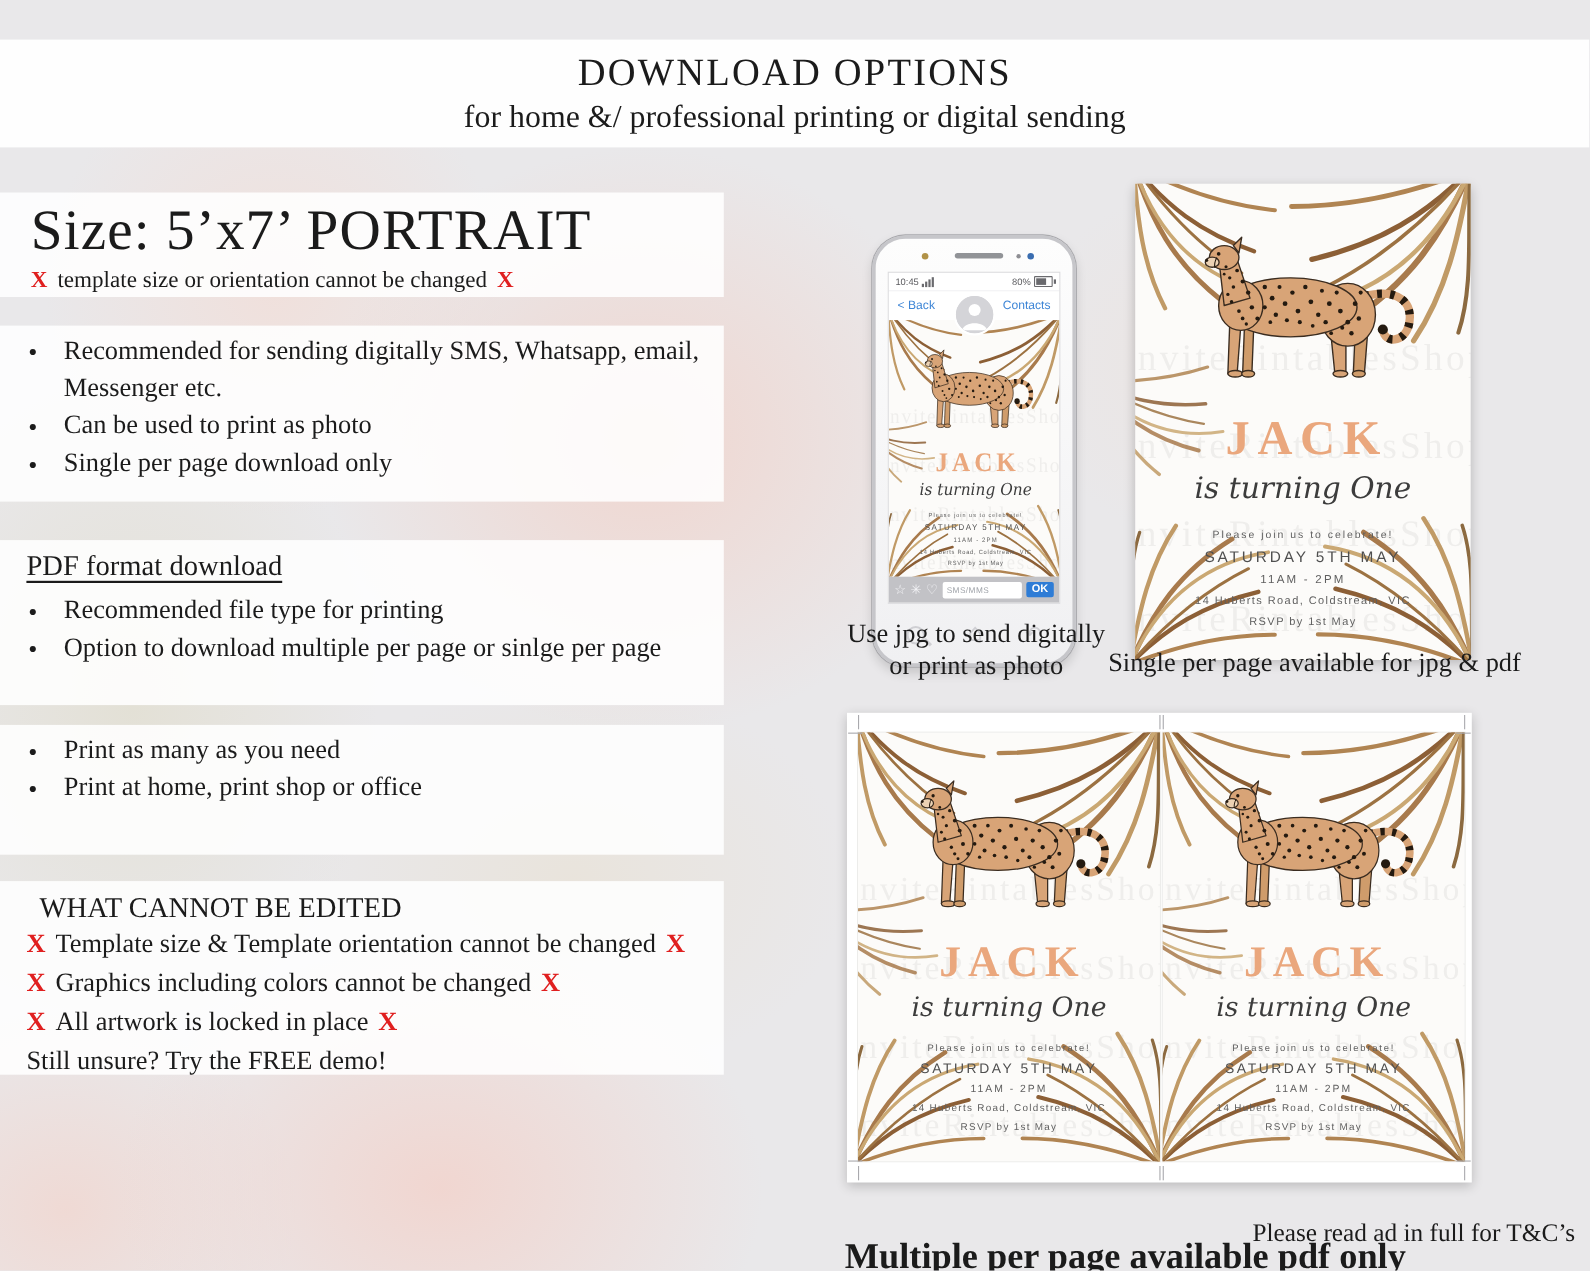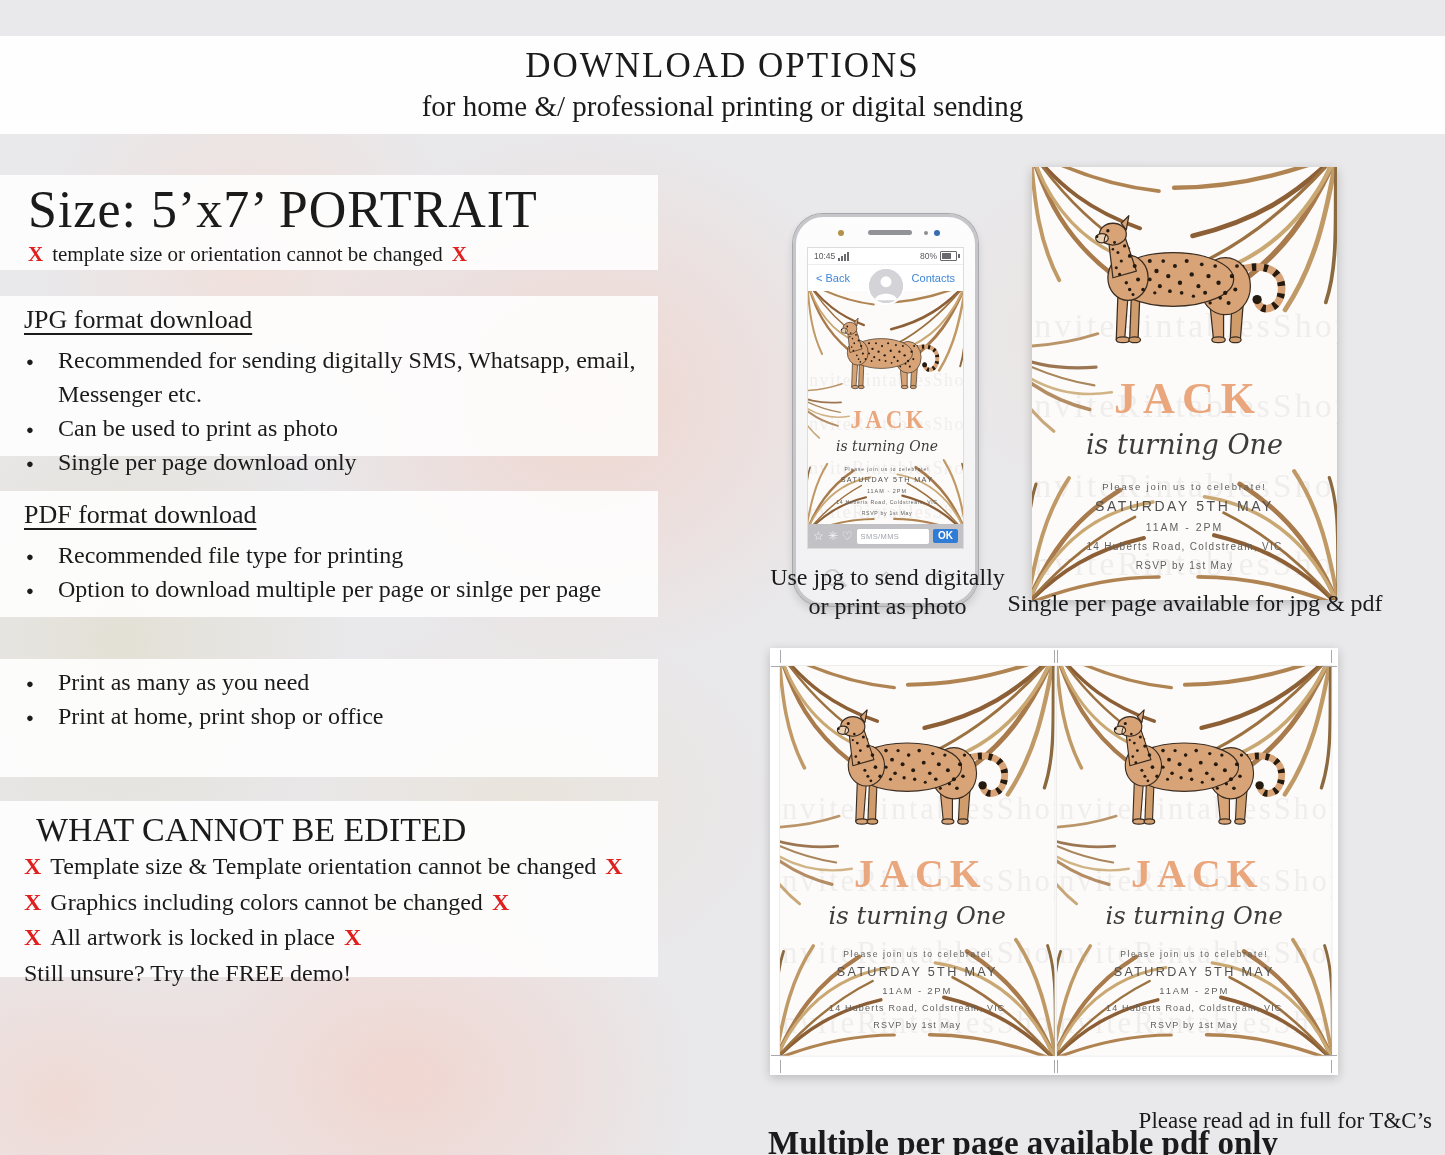--- a/index.html
+++ b/index.html
@@ -31,24 +31,24 @@
   .rx { color:#e01f1f; font-weight:bold; }
   .xline .rx:first-child, .size-note .rx:first-child { margin-right:9px; }
   .xline .rx:last-child, .size-note .rx:last-child { margin-left:9px; }
 
   .sec-heading { font-size:26px; padding:9px 0 2px 24px; }
   .underlined { text-decoration:underline; text-underline-offset:5px; }
   .band ul { margin:6px 0 0 0; padding:0 14px 0 26px; list-style:none; font-size:24px; line-height:1.42; }
   .band li { padding-left:32px; }
   .band li::before { content:"\25CF"; display:inline-block; width:32px; margin-left:-32px; font-size:13px; vertical-align:2px; }
   .jpg-band { top:296px; height:160px; }
-  .pdf-band { top:491px; height:126px; }
+  .pdf-band { top:491px; height:150px; }
   .print-band { top:659px; height:118px; }
   .cannot-band { top:801px; height:176px; padding-top:10px; }
-  .cannot-heading { font-size:34px; padding-left:36px; }
+  .cannot-heading { font-size:26px; padding-left:36px; }
   .xline { font-size:24px; line-height:1.48; padding-left:24px; }
   .still-line { font-size:24px; line-height:1.48; padding-left:24px; }
 
   
   .caption { position:absolute; font-size:24px; }
   .caption-phone { left:770px; top:563px; width:235px; text-align:center; line-height:1.2; }
   .caption-single { left:1005px; top:590px; width:380px; text-align:center; }
   .caption-multiple { left:768px; top:1125px; font-size:33px;font-weight:bold; }
   .caption-terms { left:1100px; top:1108px; width:332px; text-align:right; font-size:23px; }
 
@@ -226,21 +226,20 @@
   <div class="header-title">DOWNLOAD OPTIONS</div>
   <div class="header-sub">for home &amp;/ professional printing or digital sending</div>
 </div>
 
 <div class="band size-band">
   <div class="size-title">Size: 5’x7’ PORTRAIT</div>
   <div class="size-note"><span class="rx">X</span><span>template size or orientation cannot be changed</span><span class="rx">X</span></div>
 </div>
 
 <div class="band jpg-band">
-  <div class="sec-heading underlined">JPG format download</div>
   <ul>
     <li>Recommended for sending digitally SMS, Whatsapp, email, Messenger etc.</li>
     <li>Can be used to print as photo</li>
     <li>Single per page download only</li>
   </ul>
 </div>
 
 <div class="band pdf-band">
   <div class="sec-heading underlined">PDF format download</div>
   <ul>

